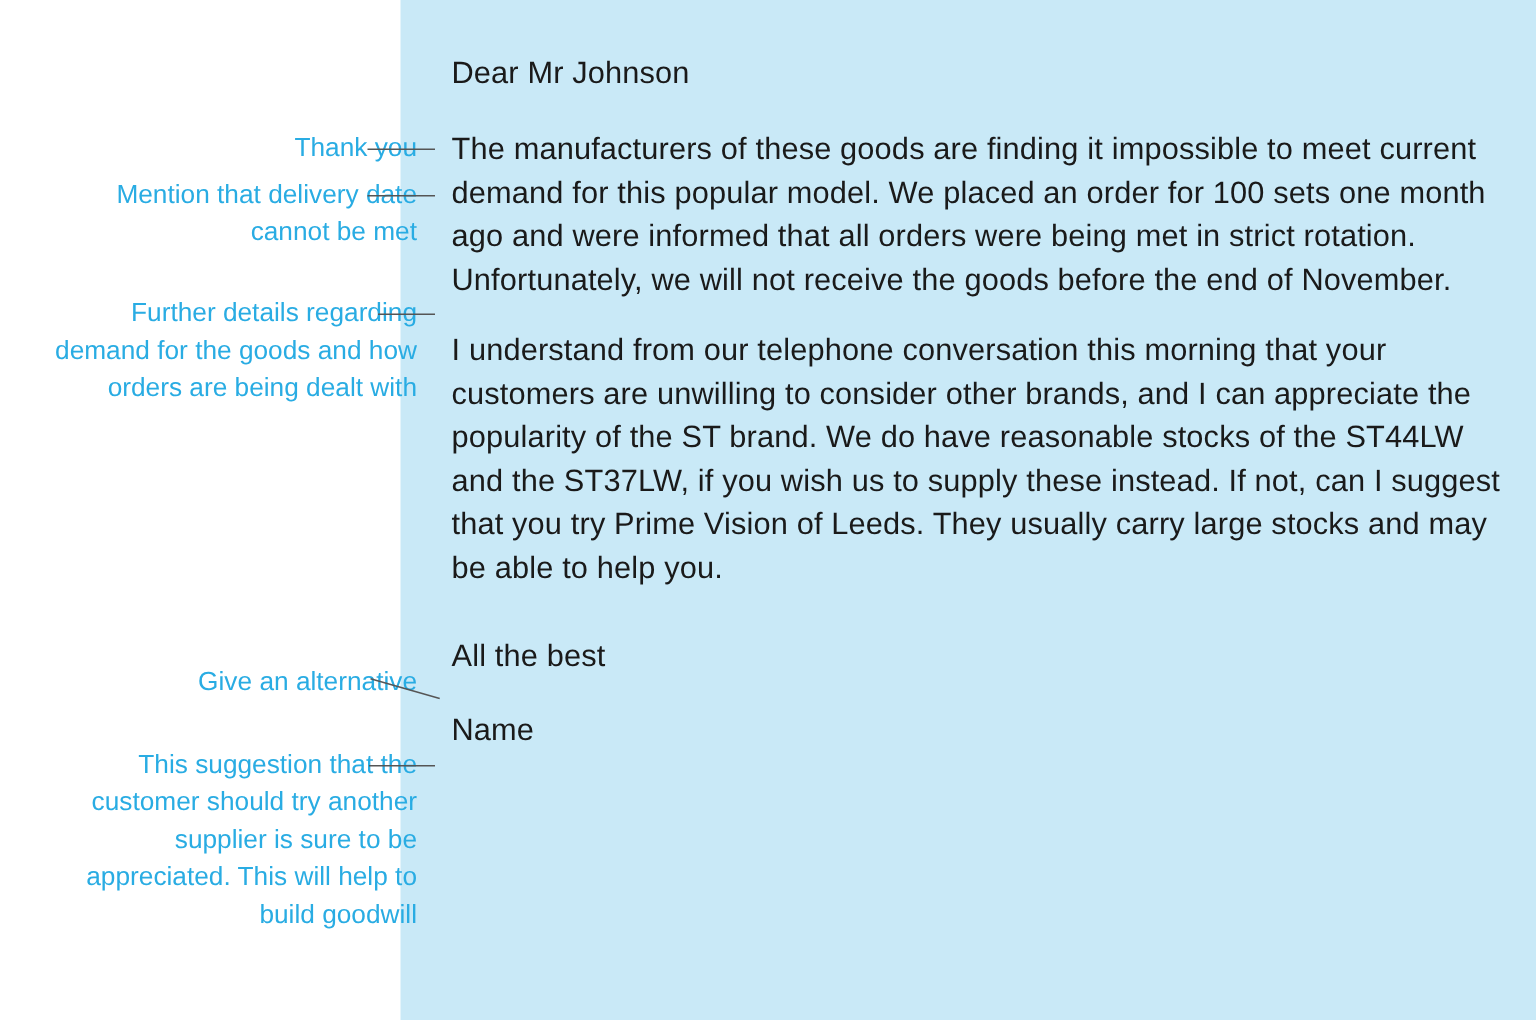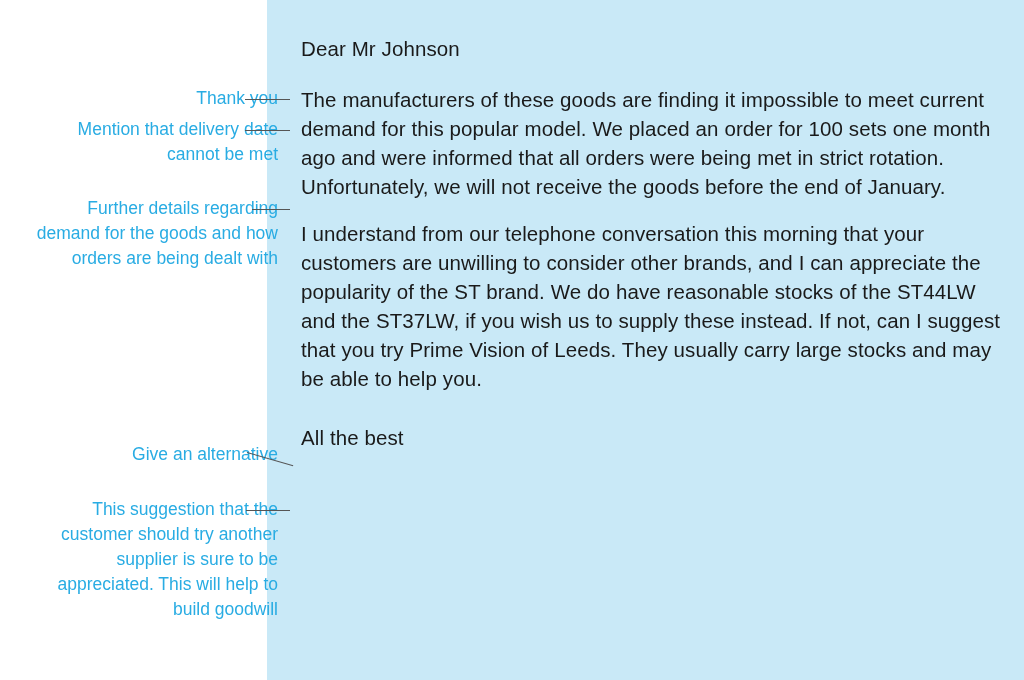--- a/index.html
+++ b/index.html
@@ -68,23 +68,24 @@
     transform-origin: left center;
   }
 </style>
 </head>
 <body>
 
 <div id="page">
 
   <div id="letter-panel">
     <p class="letter-para salutation">Dear Mr Johnson</p>
-    <p class="letter-para">The manufacturers of these goods are finding it impossible to meet current demand for this popular model. We placed an order for 100 sets one month ago and were informed that all orders were being met in strict rotation. Unfortunately, we will not receive the goods before the end of January.</p>
+    <p class="letter-para">The manufacturers of these goods are finding it impossible to meet current demand for this popular model. We placed an order for 100 sets one month ago and were informed that all orders were being met in strict rotation. Unfortunately, we will not receive the goods before the end of November.</p>
     <p class="letter-para">I understand from our telephone conversation this morning that your customers are unwilling to consider other brands, and I can appreciate the popularity of the ST brand. We do have reasonable stocks of the ST44LW and the ST37LW, if you wish us to supply these instead. If not, can I suggest that you try Prime Vision of Leeds. They usually carry large stocks and may be able to help you.</p>
     <p class="letter-para tight">All the best</p>
+    <p class="letter-para">Name</p>
   </div>
 
   <div id="annotations">
 
     <div class="annotation" style="top: 86px;">Thank you</div>
     <div class="ann-line" style="left: 245px; top: 99px; width: 45px;"></div>
 
     <div class="annotation" style="top: 117px;">Mention that delivery date cannot be met</div>
     <div class="ann-line" style="left: 245px; top: 130px; width: 45px;"></div>
 

